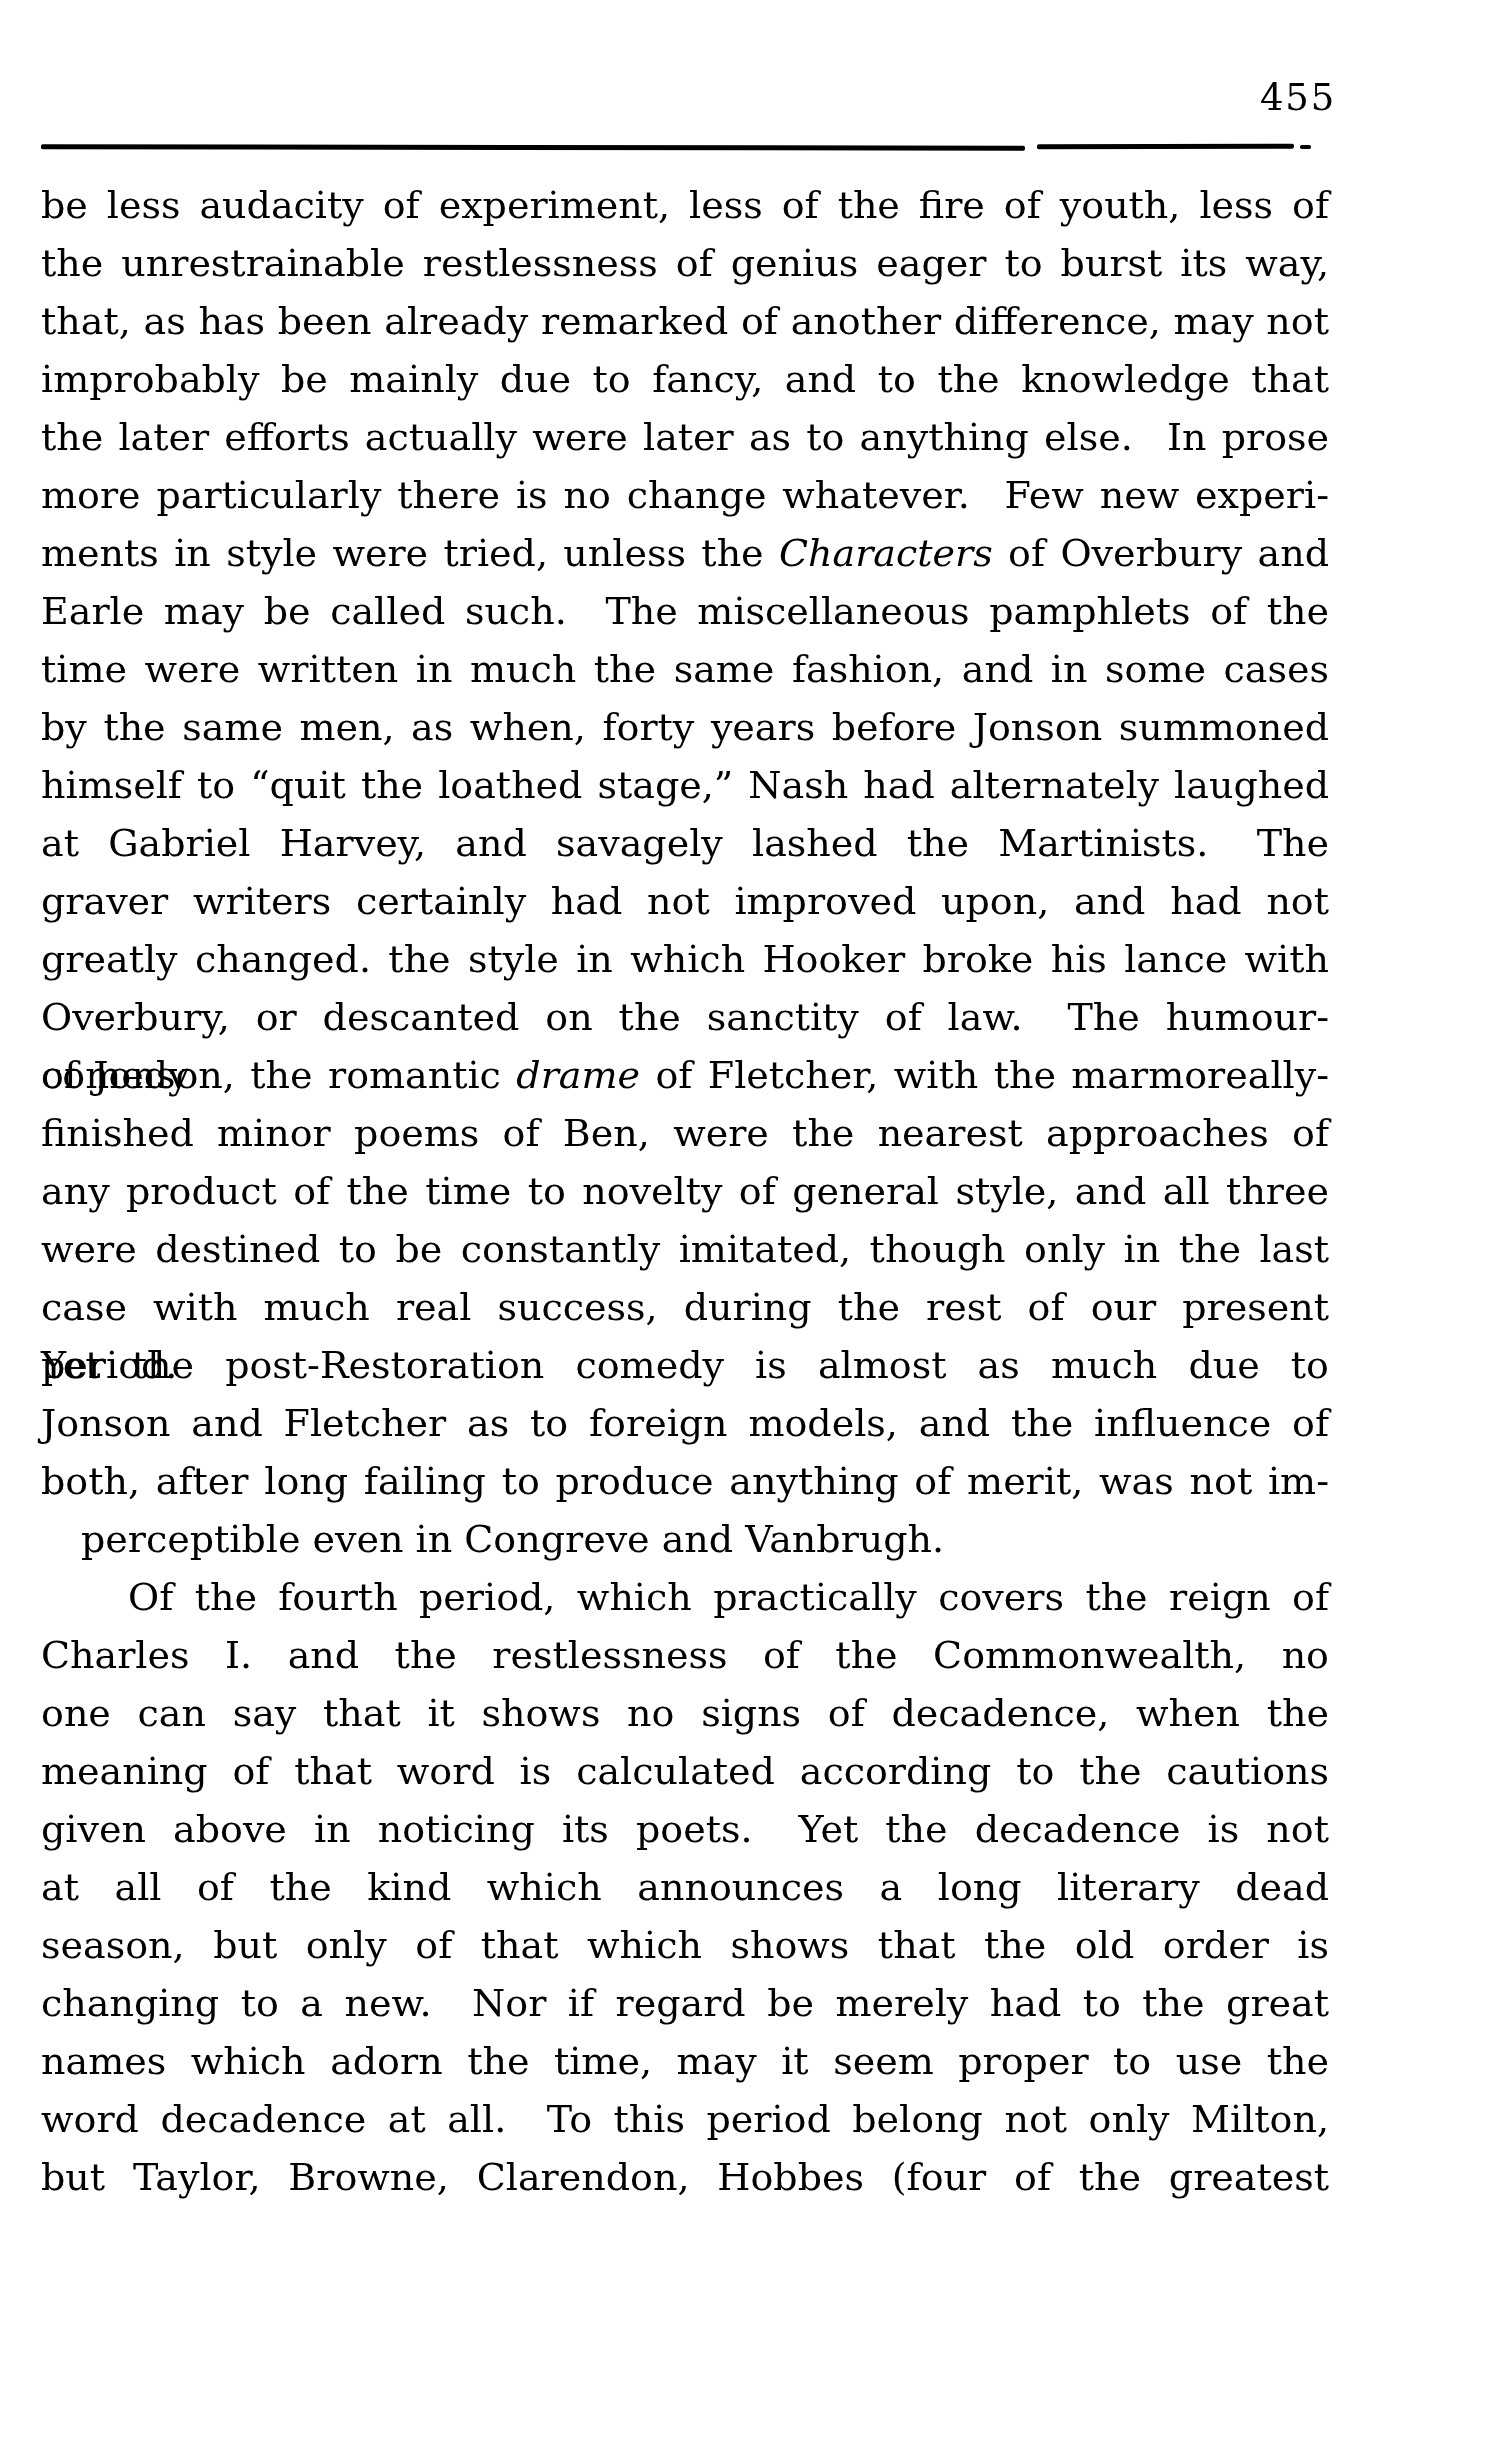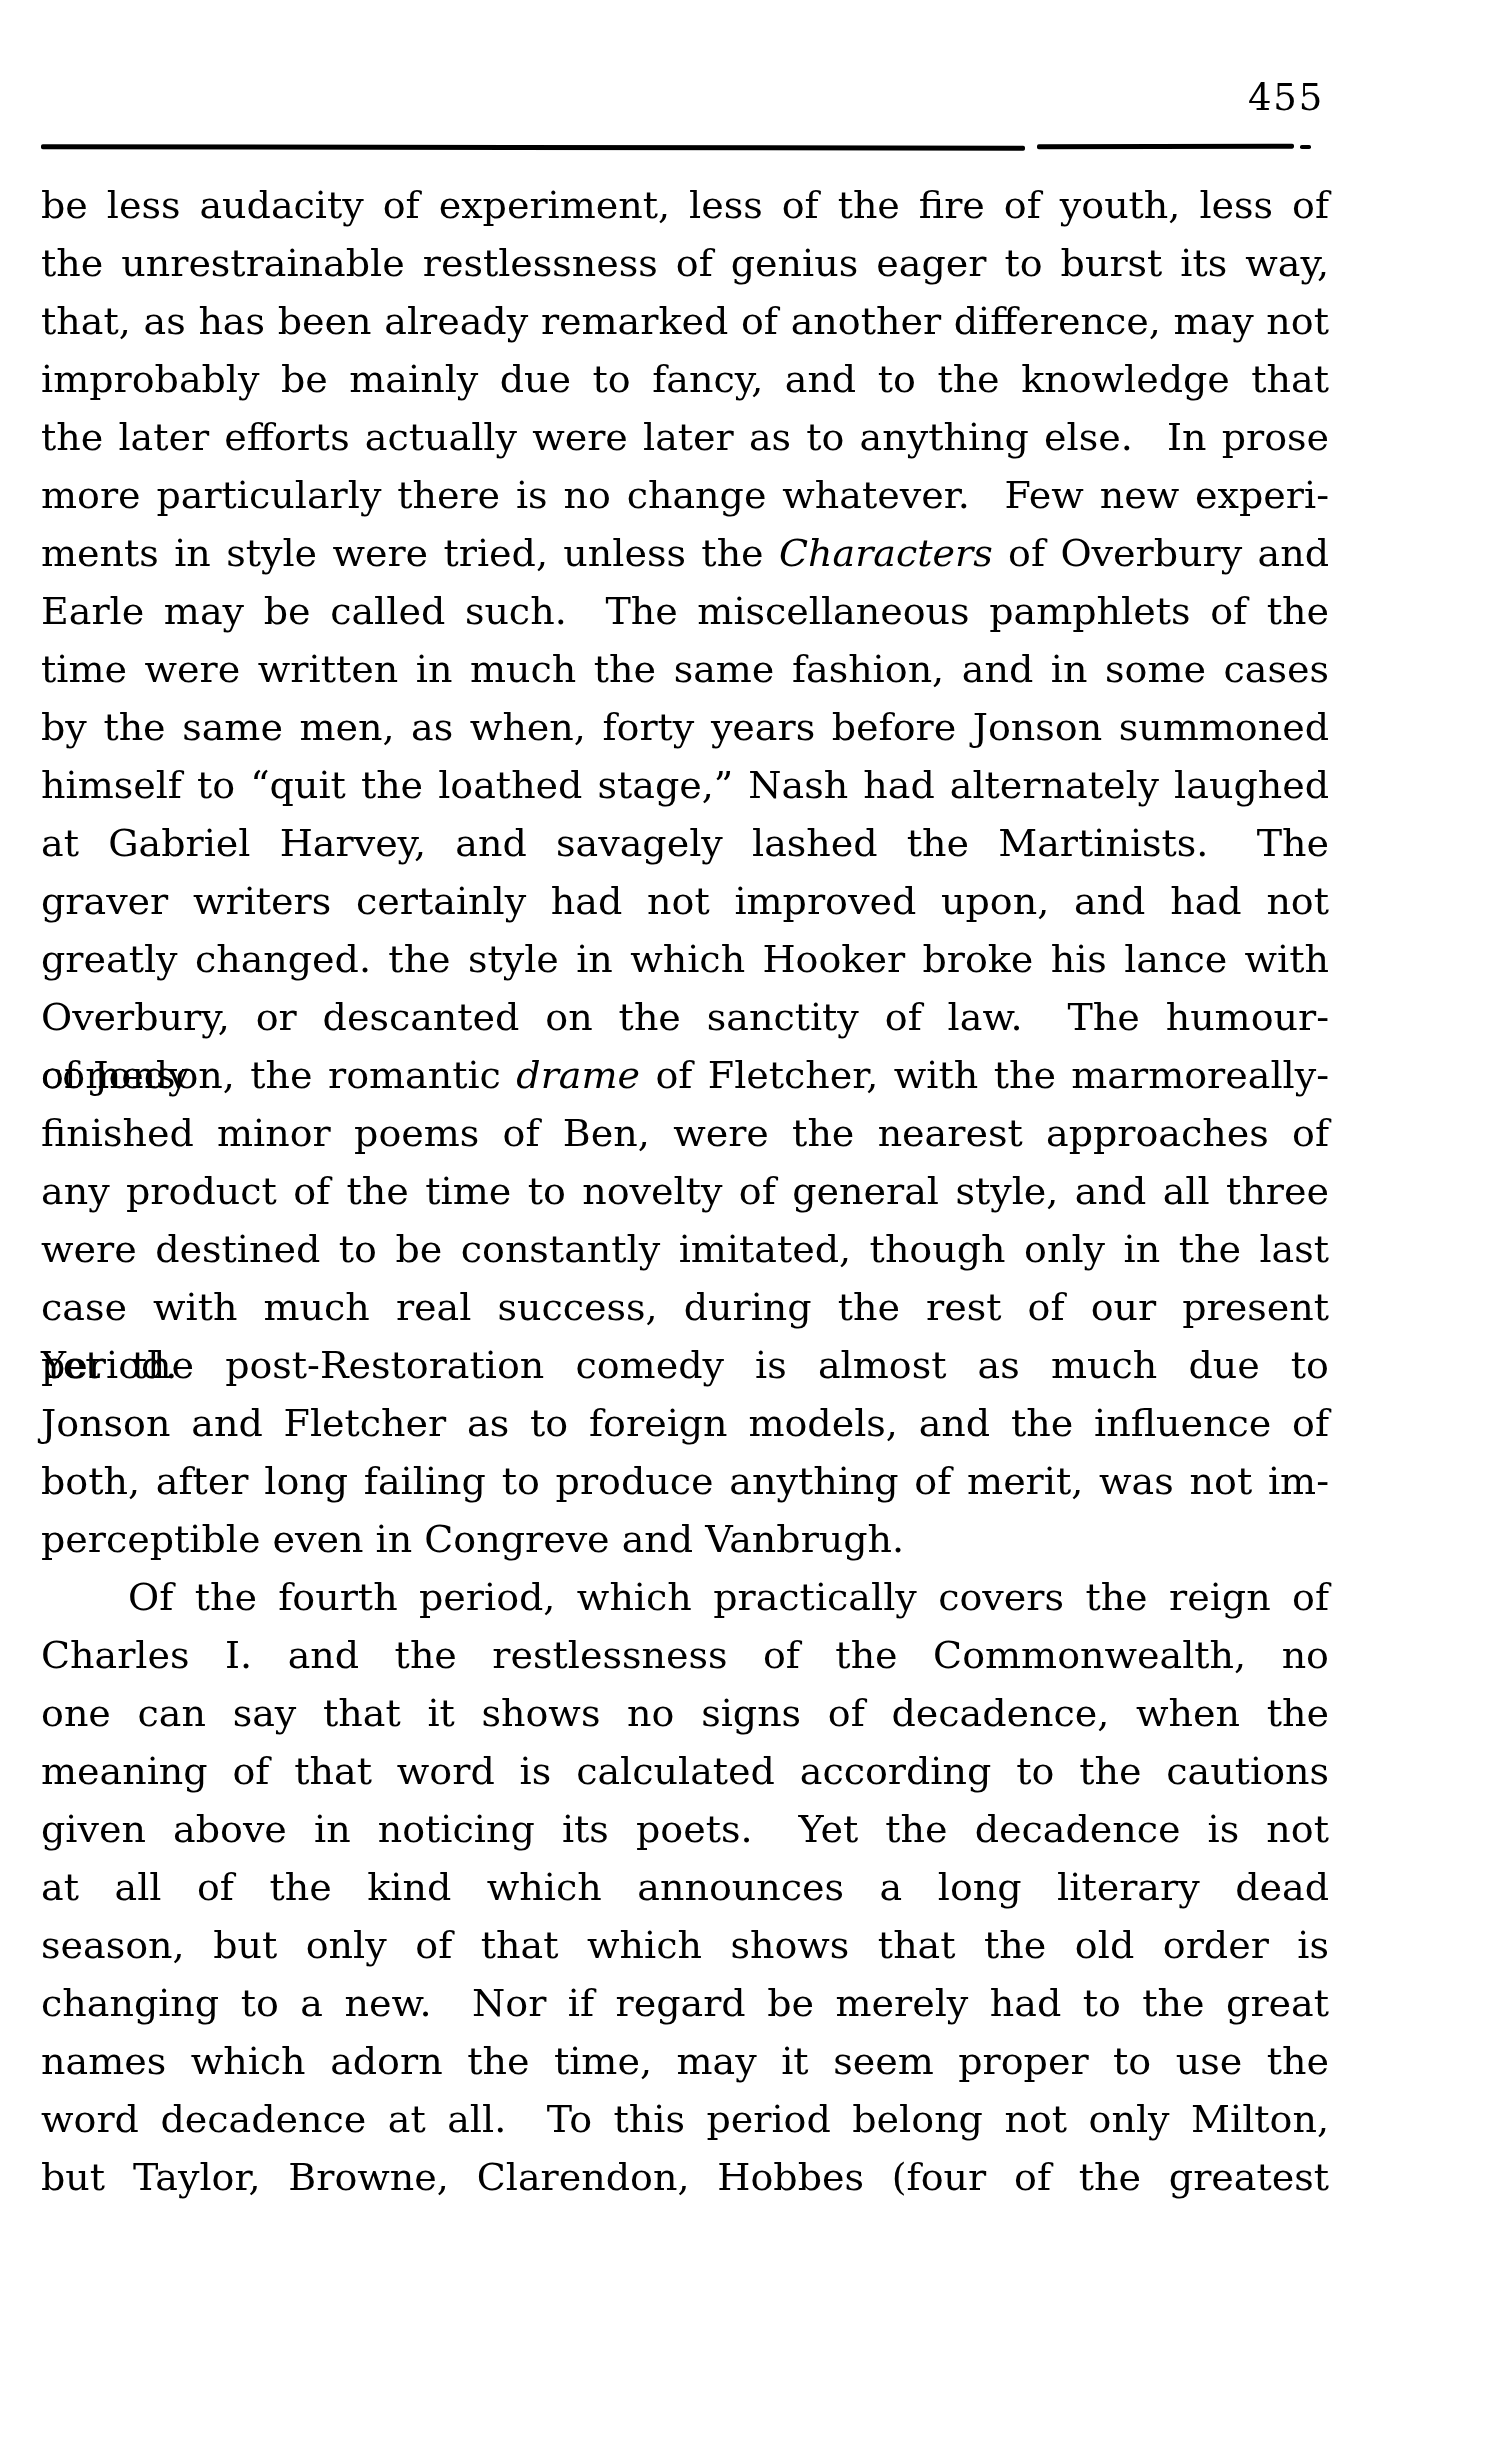--- a/index.html
+++ b/index.html
@@ -23,21 +23,21 @@
     width: 1266px;
     text-align: center;
     font-size: 37px;
     line-height: 37px;
     letter-spacing: 2.7px;
     white-space: nowrap;
   }
   .page-number {
     position: absolute;
     top: 79px;
-    right: 188px;
+    right: 176px;
     font-size: 37px;
     line-height: 37px;
     letter-spacing: 1.8px;
   }
   .rule {
     position: absolute;
     background: #000000;
     border-radius: 1.8px;
   }
   .rule-long  { left: 41px;   top: 145px; width: 984px; height: 4.6px; transform: rotate(0.08deg); }
@@ -49,21 +49,21 @@
     top: 176px;
     width: 1288px;
     font-size: 38px;
     line-height: 58px;
   }
   .line {
     height: 58px;
     text-align: justify;
     text-align-last: justify;
   }
-  .line.short  { text-align-last: left; }
+  .line.short  { text-align-last: left; margin-left: 40px; }
   .line.indent { text-indent: 87px; }
   .line i { }
 </style>
 </head>
 <body>
 
 <div class="page">
   <div class="page-number">455</div>
 
   <div class="rule rule-long"></div>

